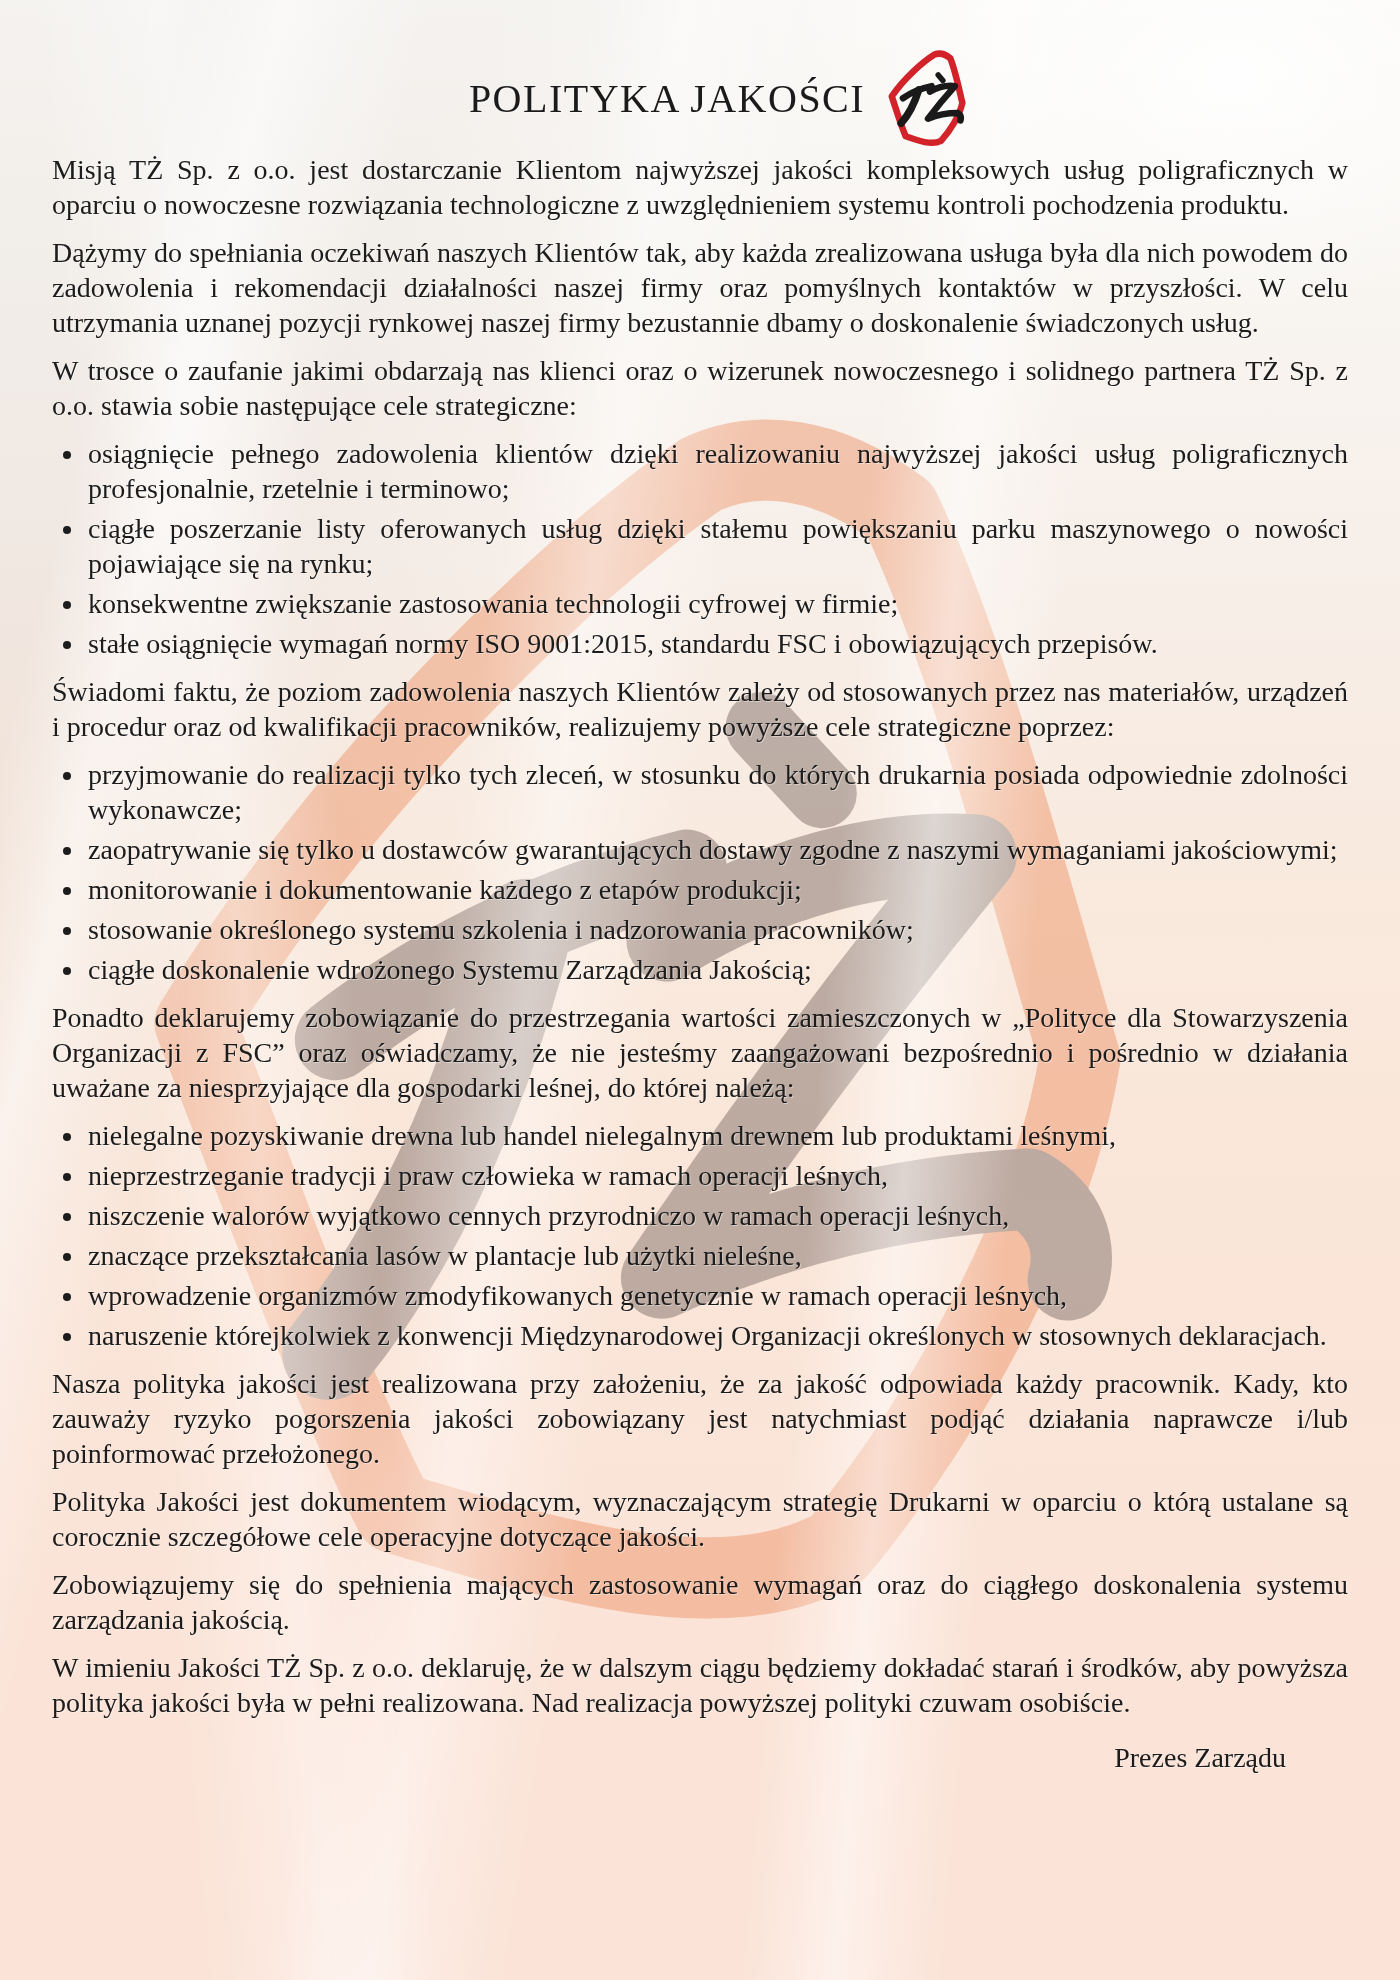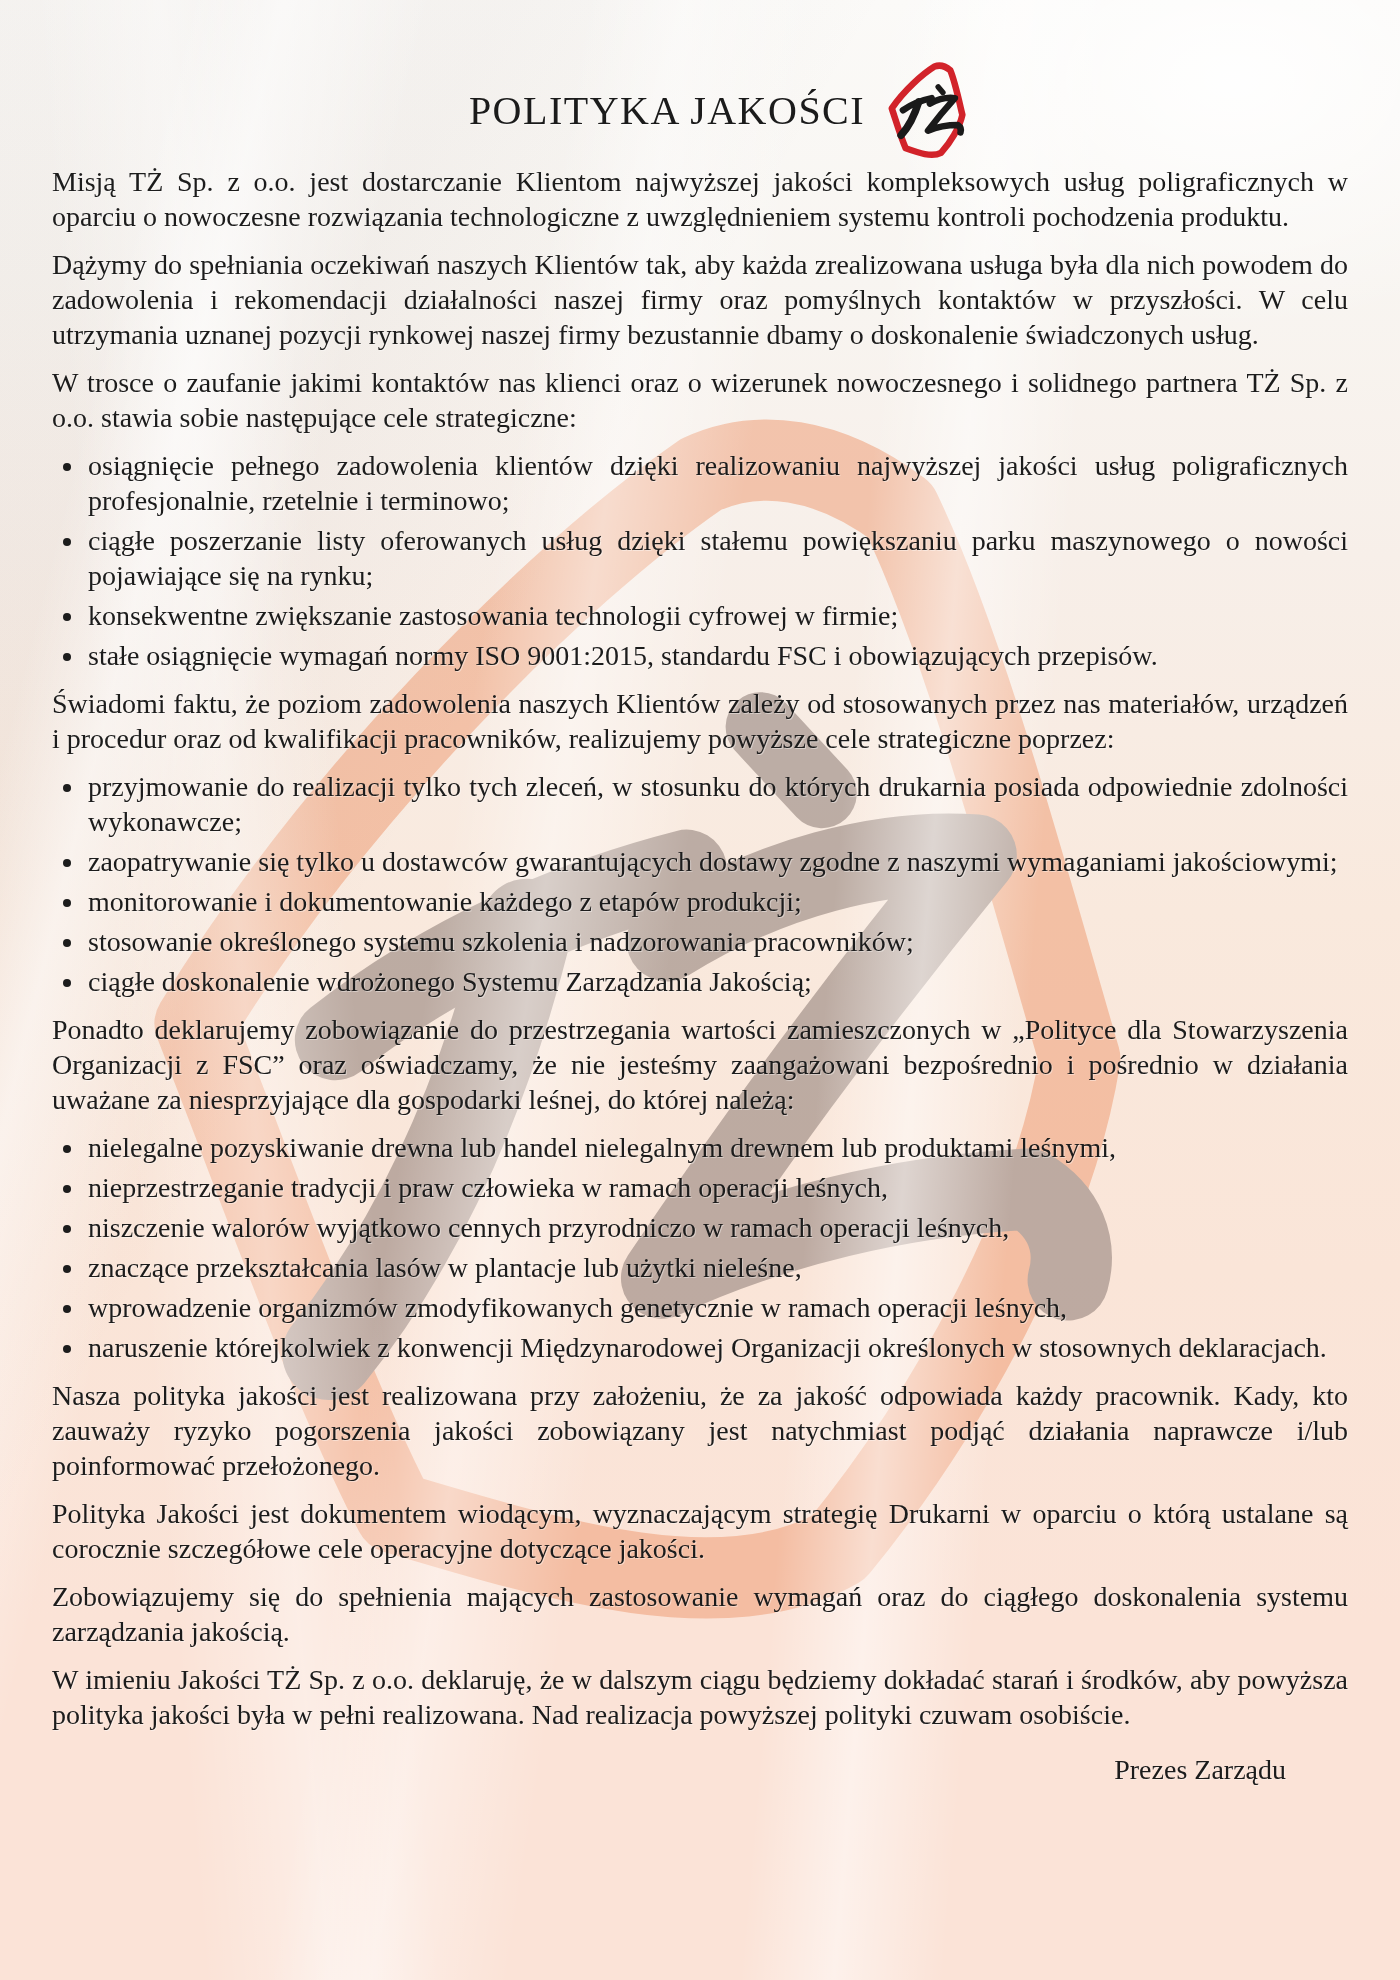--- a/index.html
+++ b/index.html
@@ -45,21 +45,21 @@
   }
   .watermark .logo-outline{stroke:var(--watermark-orange);}
   .watermark .logo-letter{stroke:var(--watermark-gray);}
   
   svg.tz{display:block;width:100%;height:100%;}
   .logo-outline{fill:none;stroke:var(--logo-red);stroke-width:7;stroke-linecap:round;stroke-linejoin:round;}
   .logo-letter{fill:none;stroke:var(--logo-black);stroke-linecap:round;stroke-linejoin:round;}
 
   .content{
     position:relative;z-index:3;
-    padding:12px 52px;
+    padding:0 52px;
   }
   .doc-header{
     display:flex;align-items:center;justify-content:center;
     gap:16px;padding-top:44px;height:152px;
     transform:translateX(22px);
   }
   .doc-title{
     margin:0;
     font-size:40px;font-weight:400;letter-spacing:1.5px;
     color:#1b1b1b;
@@ -111,21 +111,21 @@
         </svg>
       </span>
     </header>
 
     <div class="body-text">
 
       <p>Misją TŻ Sp. z o.o. jest dostarczanie Klientom najwyższej jakości kompleksowych usług poligraficznych w oparciu o nowoczesne rozwiązania technologiczne z uwzględnieniem systemu kontroli pochodzenia produktu.</p>
 
       <p>Dążymy do spełniania oczekiwań naszych Klientów tak, aby każda zrealizowana usługa była dla nich powodem do zadowolenia i rekomendacji działalności naszej firmy oraz pomyślnych kontaktów w przyszłości. W celu utrzymania uznanej pozycji rynkowej naszej firmy bezustannie dbamy o doskonalenie świadczonych usług.</p>
 
-      <p>W trosce o zaufanie jakimi kontaktów nas klienci oraz o wizerunek nowoczesnego i solidnego partnera TŻ Sp. z o.o. stawia sobie następujące cele strategiczne:</p>
+      <p>W trosce o zaufanie jakimi obdarzają nas klienci oraz o wizerunek nowoczesnego i solidnego partnera TŻ Sp. z o.o. stawia sobie następujące cele strategiczne:</p>
 
       <ul>
         <li>osiągnięcie pełnego zadowolenia klientów dzięki realizowaniu najwyższej jakości usług poligraficznych profesjonalnie, rzetelnie i terminowo;</li>
         <li>ciągłe poszerzanie listy oferowanych usług dzięki stałemu powiększaniu parku maszynowego o nowości pojawiające się na rynku;</li>
         <li>konsekwentne zwiększanie zastosowania technologii cyfrowej w firmie;</li>
         <li>stałe osiągnięcie wymagań normy ISO 9001:2015, standardu FSC i obowiązujących przepisów.</li>
       </ul>
 
       <p>Świadomi faktu, że poziom zadowolenia naszych Klientów zależy od stosowanych przez nas materiałów, urządzeń i procedur oraz od kwalifikacji pracowników, realizujemy powyższe cele strategiczne poprzez:</p>
 

